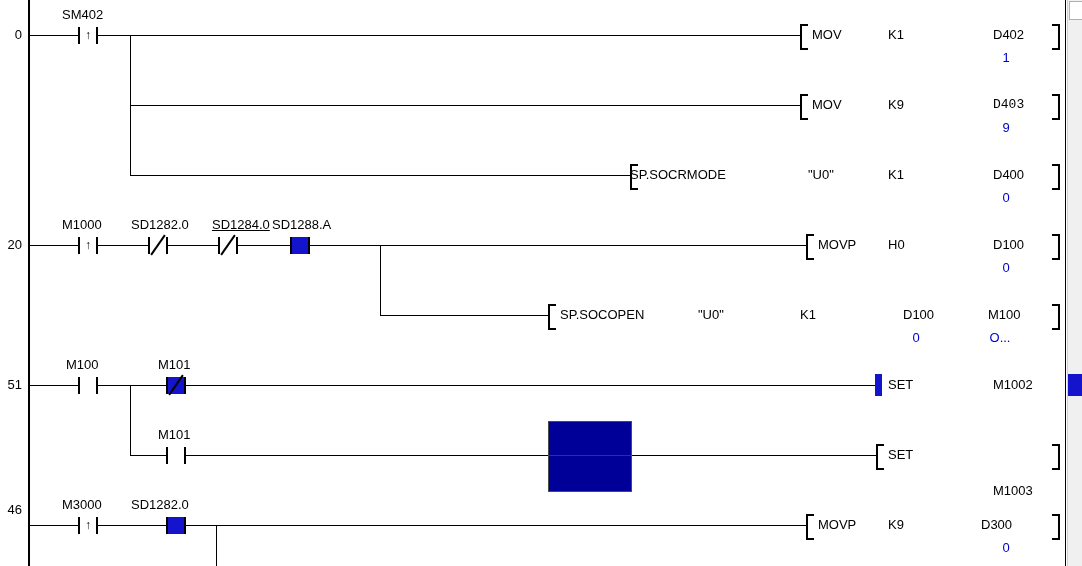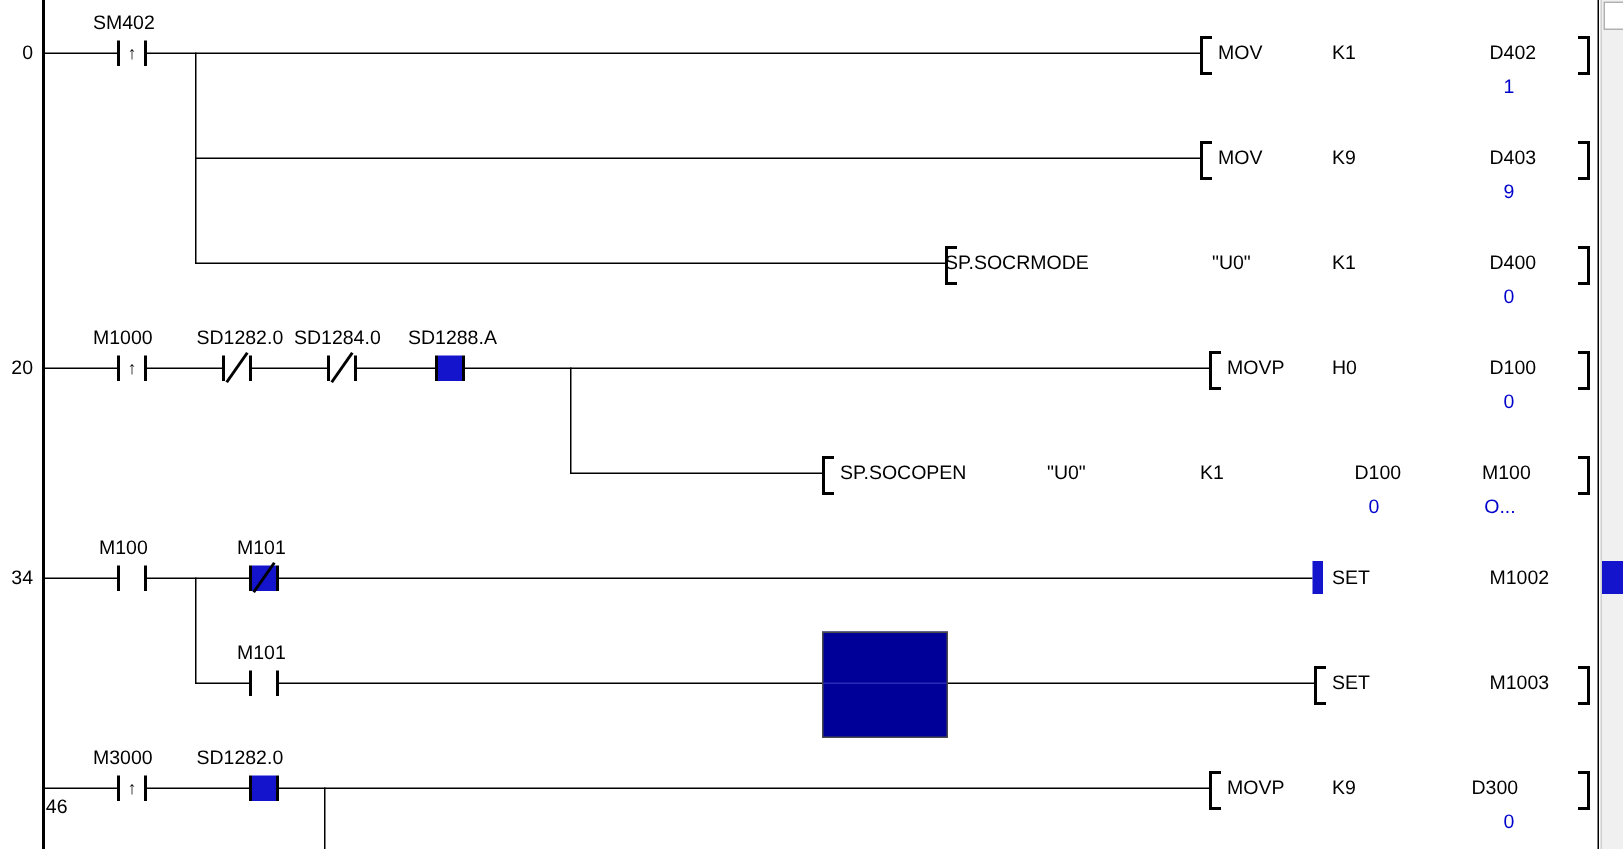--- a/index.html
+++ b/index.html
@@ -52,22 +52,22 @@
 
   <div class="wire" style="left:28px;top:385px;width:847px;height:1px;"></div>
   <div class="wire" style="left:130px;top:385px;width:1px;height:71px;"></div>
   <div class="wire" style="left:130px;top:455px;width:746px;height:1px;"></div>
 
   <div class="wire" style="left:28px;top:525px;width:778px;height:1px;"></div>
   <div class="wire" style="left:216px;top:525px;width:1px;height:41px;"></div>
 
   <div class="rnum" style="top:27px;">0</div>
   <div class="rnum" style="top:237px;">20</div>
-  <div class="rnum" style="top:377px;">34</div>
-  <div class="rnum" style="top:530px;padding-left:23px;">46</div>
+  <div class="rnum" style="top:377px;">51</div>
+  <div class="rnum" style="top:502px;">46</div>
 
   <div class="lbl" style="left:62px;top:7px;">SM402</div>
   <div class="contact" style="left:78px;top:27px;">
     <div class="cbar l"></div>
     <div class="cbar r"></div>
     <div class="carrow">↑</div>
   </div>
 
   <div class="instr" style="left:800px;top:24px;width:266px;">
     <div class="brk l" style="left:0;"></div>
@@ -75,38 +75,38 @@
     <span class="itxt" style="left:88px;">K1</span>
     <span class="itxt" style="left:193px;">D402</span>
     <div class="brk r" style="left:252px;"></div>
     <span class="val" style="left:184px;">1</span>
   </div>
 
   <div class="instr" style="left:800px;top:94px;width:266px;">
     <div class="brk l" style="left:0;"></div>
     <span class="itxt" style="left:12px;">MOV</span>
     <span class="itxt" style="left:88px;">K9</span>
-    <span class="itxt" style="left:193px;">D403</span>
+    <span class="itxt" style="left:193px;font-family:Liberation Mono, monospace;">D403</span>
     <div class="brk r" style="left:252px;"></div>
     <span class="val" style="left:184px;">9</span>
   </div>
 
   <div class="instr" style="left:630px;top:164px;width:436px;">
     <div class="brk l" style="left:0;"></div>
     <span class="itxt" style="left:0;">SP.SOCRMODE</span>
     <span class="itxt" style="left:178px;">"U0"</span>
     <span class="itxt" style="left:258px;">K1</span>
     <span class="itxt" style="left:363px;">D400</span>
     <div class="brk r" style="left:422px;"></div>
     <span class="val" style="left:354px;">0</span>
   </div>
 
   <div class="lbl" style="left:62px;top:217px;">M1000</div>
   <div class="lbl" style="left:131px;top:217px;">SD1282.0</div>
-  <div class="lbl" style="left:196px;top:217px;">SD1284.0</div>
+  <div class="lbl" style="left:212px;top:217px;text-decoration:underline;">SD1284.0</div>
   <div class="lbl" style="left:272px;top:217px;">SD1288.A</div>
 
   <div class="contact" style="left:78px;top:237px;">
     <div class="cbar l"></div>
     <div class="cbar r"></div>
     <div class="carrow">↑</div>
   </div>
   <div class="contact" style="left:148px;top:237px;">
     <div class="cbar l"></div>
     <div class="cbar r"></div>
@@ -166,21 +166,21 @@
   <div class="instr" style="left:875px;top:374px;width:207px;">
     <div class="bbrk" style="left:0;top:0;width:7px;height:22px;"></div>
     <span class="itxt" style="left:13px;">SET</span>
     <span class="itxt" style="left:118px;">M1002</span>
     <div class="bbrk" style="left:193px;top:0;width:14px;height:22px;"></div>
   </div>
 
   <div class="instr" style="left:876px;top:444px;width:190px;">
     <div class="brk l" style="left:0;"></div>
     <span class="itxt" style="left:12px;">SET</span>
-    <span class="itxt" style="left:117px;">M1003</span>
+    <span class="itxt" style="left:117px;margin-top:36px;">M1003</span>
     <div class="brk r" style="left:176px;"></div>
   </div>
 
   <div class="cursorbox">
     <div class="cursorseam"></div>
   </div>
 
   <div class="lbl" style="left:62px;top:497px;">M3000</div>
   <div class="lbl" style="left:131px;top:497px;">SD1282.0</div>
 

